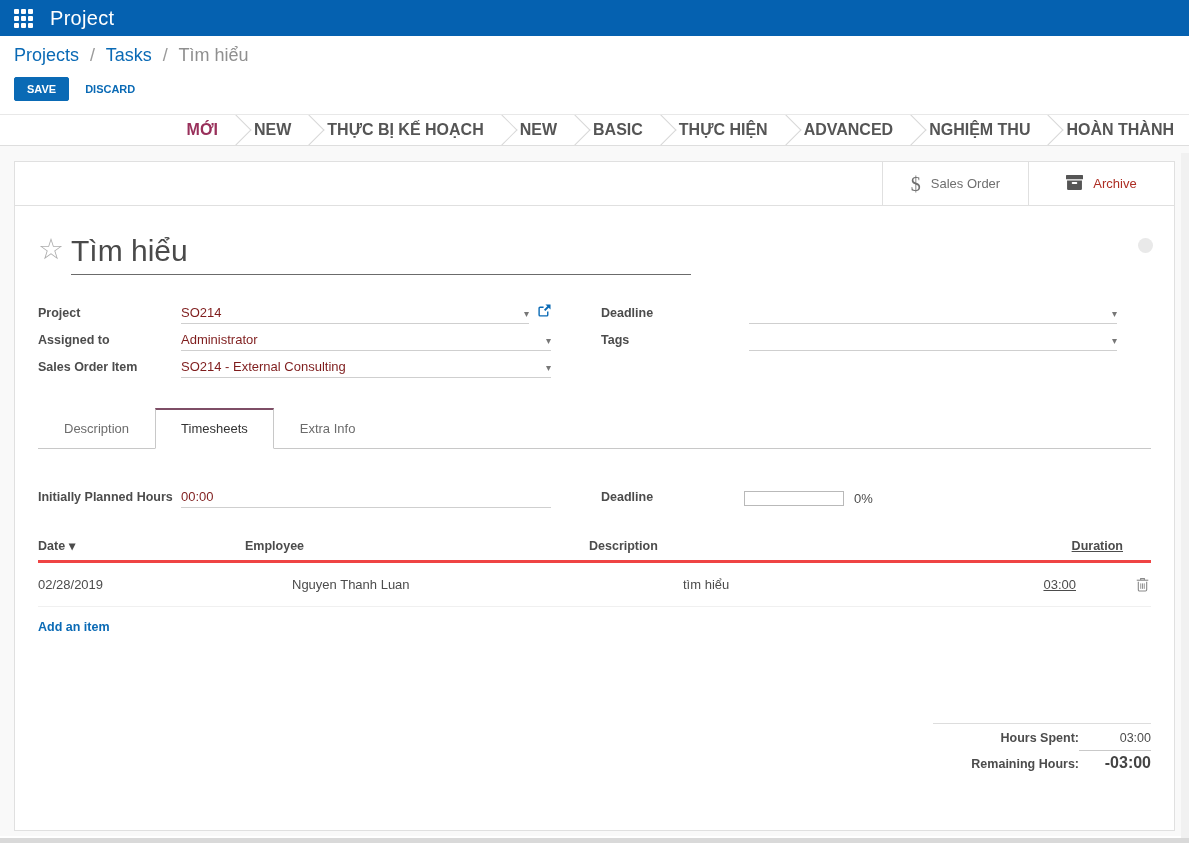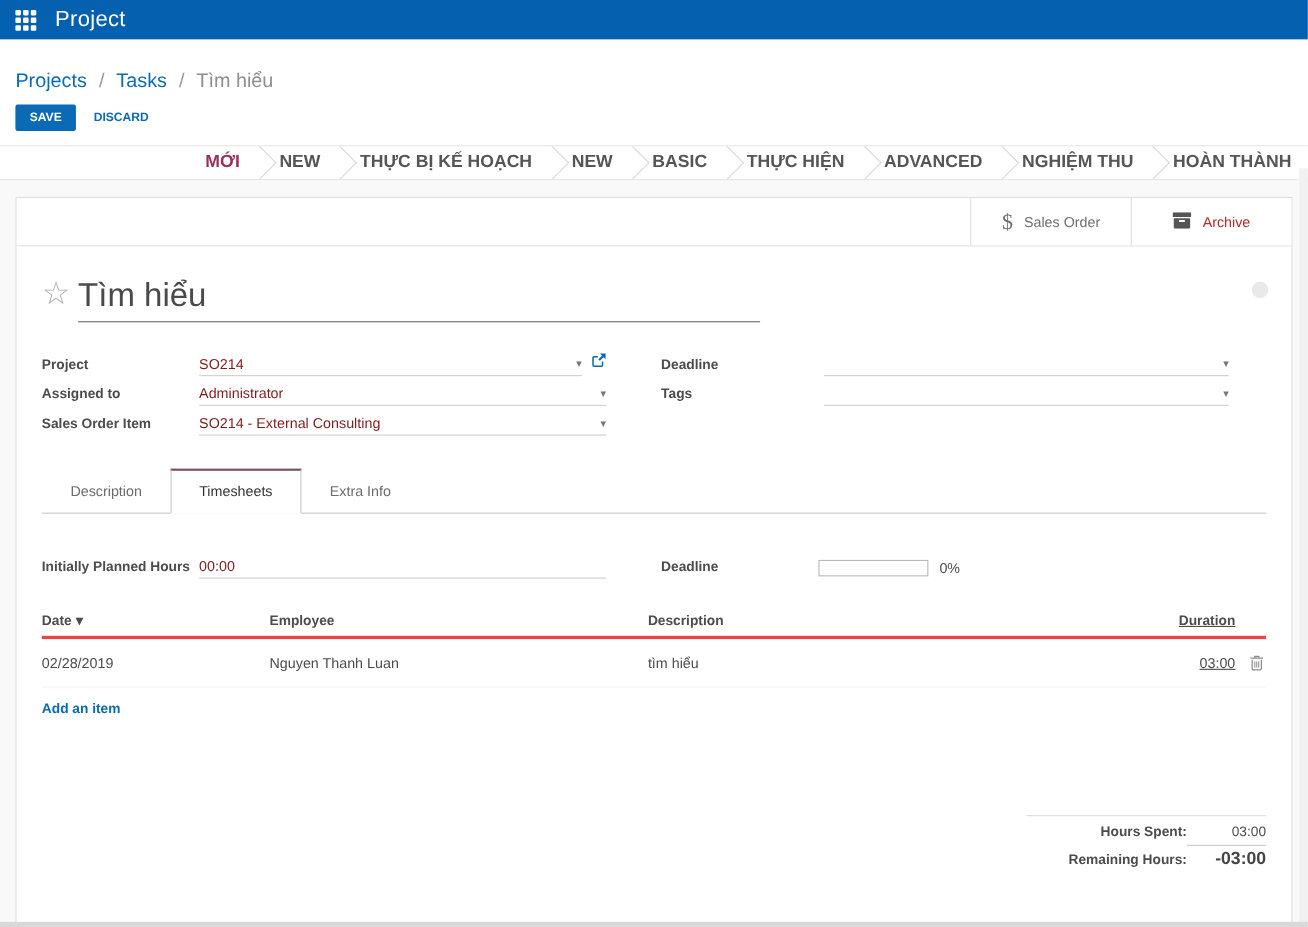--- a/index.html
+++ b/index.html
@@ -9,21 +9,21 @@
   
   .navbar { height:36px; background:var(--navbar-bg,#0561b0); display:flex; align-items:center; padding:0 12px; }
   .apps-menu { width:22px; height:22px; display:flex; align-items:center; justify-content:center; cursor:pointer; margin-right:16px; }
   .grid-icon { display:grid; grid-template-columns:repeat(3,5px); grid-template-rows:repeat(3,5px); gap:2px; }
   .grid-icon i { background:#fff; border-radius:1px; }
   .app-name { color:#fff; font-size:20px; font-weight:400; letter-spacing:.3px; margin-right:50px; cursor:pointer; }
   .nav-menu { display:flex; align-items:center; }
   .nav-menu a { color:#fff; font-size:12.5px; font-weight:bold; text-decoration:none; padding:0 12px; cursor:pointer; }
 
   
-  .control-panel { padding:27px 14px 13px 14px; background:#fff; }
+  .control-panel { padding:9px 14px 13px 14px; background:#fff; }
   .breadcrumb { font-size:18px; }
   .breadcrumb a { color:var(--link-blue,#0a6ab5); text-decoration:none; cursor:pointer; }
   .breadcrumb .sep { color:#9a9a9a; margin:0 6px; }
   .breadcrumb .current { color:#8f8f8f; }
   .cp-buttons { margin-top:11px; display:flex; align-items:center; }
   .btn-save { background:var(--link-blue,#0a6ab5); color:#fff; border:1px solid var(--link-blue,#0a6ab5); font-size:11px; font-weight:bold; padding:5px 12px; border-radius:2px; cursor:pointer; font-family:inherit; }
   .btn-discard { background:none; border:none; color:var(--link-blue,#0a6ab5); font-size:11px; font-weight:bold; margin-left:16px; cursor:pointer; font-family:inherit; }
 
   
   .statusbar { height:32px; border-top:1px solid #e8e8e8; border-bottom:1px solid #dedede; background:#fff; display:flex; justify-content:flex-end; align-items:center; overflow:hidden; padding-right:2px; }
@@ -67,21 +67,21 @@
   .progress-track { width:100px; height:15px; border:1px solid #b9b9b9; background:#fff; margin-right:10px; }
   .progress-fill { height:100%; background:#7c7bad; width:0; }
   .progress-text { font-size:13px; }
 
   
   .ts-table { margin-top:30px; }
   .ts-row { display:grid; grid-template-columns:207px 344px 1fr 80px 28px; align-items:center; }
   .ts-head { border-bottom:3px solid #ef4444; padding-bottom:7px; }
   .ts-head span { font-size:12.5px; font-weight:bold; color:#4c4c4c; }
   .sort-caret { font-size:9px; margin-left:4px; color:#4c4c4c; }
-  .ts-data { height:44px; border-bottom:1px solid #f0f0f0; font-size:13px; cursor:pointer; }
+  .ts-data { height:44px; border-bottom:1px solid #f0f0f0; font-size:13px; cursor:pointer;gap:47px; }
   .cell-right { text-align:right;text-decoration:underline; }
   .trash-cell { display:flex; justify-content:flex-end; padding-right:2px; }
   .trash-btn { background:none; border:none; cursor:pointer; padding:0; line-height:0; }
   .add-item { margin-top:10px; }
   .add-item a { color:var(--link-blue,#0a6ab5); font-size:12.5px; font-weight:bold; text-decoration:none; cursor:pointer; }
 
   
   .totals { width:218px; margin-left:auto; margin-top:88px; border-top:1px solid #ddd; padding-top:7px; }
   .totals-row { display:flex; justify-content:flex-end; align-items:baseline; margin-bottom:3px; }
   .t-label { font-weight:bold; font-size:12.5px; color:#4c4c4c;text-align:right; }

